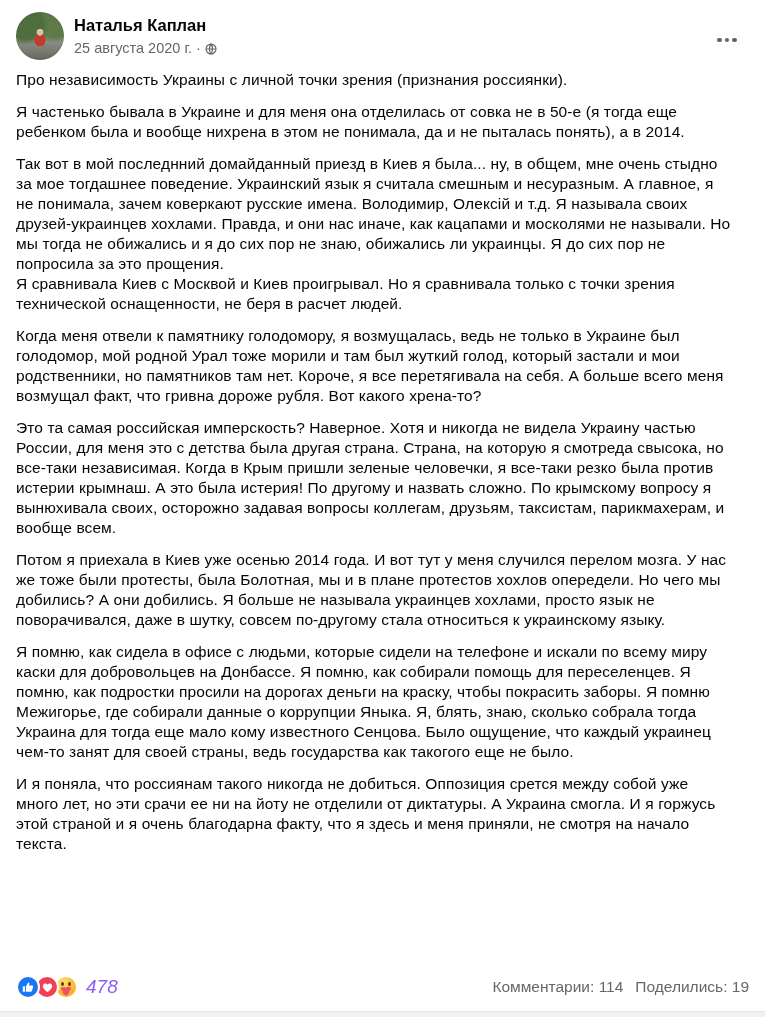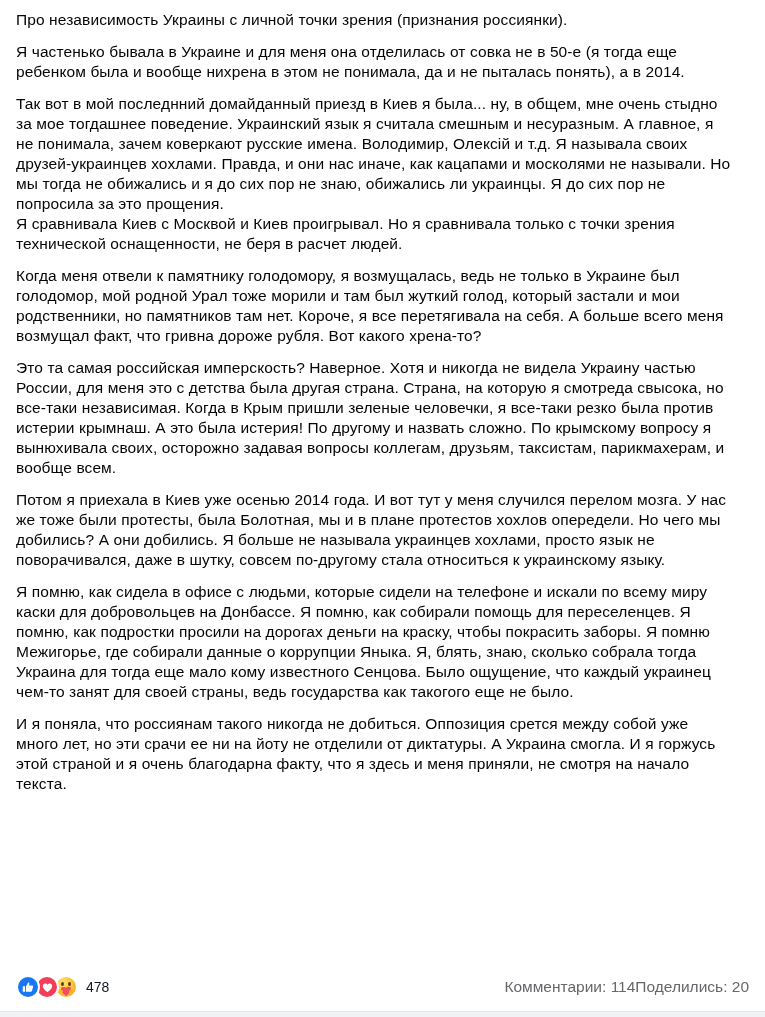--- a/index.html
+++ b/index.html
@@ -95,37 +95,58 @@
   .r-care .heart {
     position: absolute; bottom: 1px; left: 5px; width: 10px; height: 9px;
     background: #ef4f64; transform: rotate(-3deg);
     clip-path: path('M5 9 C5 9 0 5.5 0 2.6 A2.4 2.4 0 0 1 5 1.4 A2.4 2.4 0 0 1 10 2.6 C10 5.5 5 9 5 9 Z');
   }
   .r-care .hand { position: absolute; width: 4px; height: 3px; border-radius: 2px; background: #f7b125; bottom: 4px; }
   .r-care .hand.l { left: 3px; transform: rotate(25deg); }
   .r-care .hand.r { right: 3px; transform: rotate(-25deg); }
 
   .reaction-count {
-    margin-left: 8px; font-size: 14px; color: #0f172a;
+    margin-left: 8px; font-size: 19px; color: #8b5cf6; font-style: italic;
   }
-  .counts-right { display: flex; }
+  .counts-right { display: flex; gap: 12px; }
   .counts-right span {
     font-size: 15.5px; color: #65676b; cursor: pointer;
   }
 
   .bottom-strip {
     flex: 0 0 6px; background: #f0f2f5;
     border-top: 1px solid #e4e6eb;
   }
 </style>
 </head>
 <body>
 
 <div class="card">
 
+  <div class="header">
+    <div class="avatar"></div>
+    <div class="hmeta">
+      <div class="author">Наталья Каплан</div>
+      <div class="subline">
+        <span class="date">25 августа 2020 г.</span>
+        <span class="dot">·</span>
+        <span class="globe">
+          <svg width="12" height="12" viewBox="0 0 16 16" fill="none" stroke="#65676b" stroke-width="1.6">
+            <circle cx="8" cy="8" r="6.6"></circle>
+            <path d="M1.4 8h13.2 M8 1.4c2.6 2.3 2.6 10.9 0 13.2 c-2.6-2.3-2.6-10.9 0-13.2z"></path>
+          </svg>
+        </span>
+      </div>
+    </div>
+    <button class="menu-btn" aria-label="menu">
+      <i></i>
+      <i></i>
+      <i></i>
+    </button>
+  </div>
 
   <div class="body-text">
       <p>Про независимость Украины с личной точки зрения (признания россиянки).</p>
       <p>Я частенько бывала в Украине и для меня она отделилась от совка не в 50-е (я тогда еще ребенком была и вообще нихрена в этом не понимала, да и не пыталась понять), а в 2014.</p>
       <p>Так вот в мой последнний домайданный приезд в Киев я была... ну, в общем, мне очень стыдно за мое тогдашнее поведение. Украинский язык я считала смешным и несуразным. А главное, я не понимала, зачем коверкают русские имена. Володимир, Олексій и т.д. Я называла своих друзей-украинцев хохлами. Правда, и они нас иначе, как кацапами и москолями не называли. Но мы тогда не обижались и я до сих пор не знаю, обижались ли украинцы. Я до сих пор не попросила за это прощения.
 Я сравнивала Киев с Москвой и Киев проигрывал. Но я сравнивала только с точки зрения технической оснащенности, не беря в расчет людей.</p>
       <p>Когда меня отвели к памятнику голодомору, я возмущалась, ведь не только в Украине был голодомор, мой родной Урал тоже морили и там был жуткий голод, который застали и мои родственники, но памятников там нет. Короче, я все перетягивала на себя. А больше всего меня возмущал факт, что гривна дороже рубля. Вот какого хрена-то?</p>
       <p>Это та самая российская имперскость? Наверное. Хотя и никогда не видела Украину частью России, для меня это с детства была другая страна. Страна, на которую я смотреда свысока, но все-таки независимая. Когда в Крым пришли зеленые человечки, я все-таки резко была против истерии крымнаш. А это была истерия! По другому и назвать сложно. По крымскому вопросу я вынюхивала своих, осторожно задавая вопросы коллегам, друзьям, таксистам, парикмахерам, и вообще всем.</p>
       <p>Потом я приехала в Киев уже осенью 2014 года. И вот тут у меня случился перелом мозга. У нас же тоже были протесты, была Болотная, мы и в плане протестов хохлов опередели. Но чего мы добились? А они добились. Я больше не называла украинцев хохлами, просто язык не поворачивался, даже в шутку, совсем по-другому стала относиться к украинскому языку.</p>
       <p>Я помню, как сидела в офисе с людьми, которые сидели на телефоне и искали по всему миру каски для добровольцев на Донбассе. Я помню, как собирали помощь для переселенцев. Я помню, как подростки просили на дорогах деньги на краску, чтобы покрасить заборы. Я помню Межигорье, где собирали данные о коррупции Яныка. Я, блять, знаю, сколько собрала тогда Украина для тогда еще мало кому известного Сенцова. Было ощущение, что каждый украинец чем-то занят для своей страны, ведь государства как такогого еще не было.</p>
@@ -148,18 +169,18 @@
         <span class="eye l"></span>
           <span class="eye r"></span>
         <span class="heart"></span>
         <span class="hand l"></span>
           <span class="hand r"></span>
       </span>
       <span class="reaction-count">478</span>
     </div>
     <div class="counts-right">
       <span>Комментарии: 114</span>
-      <span>Поделились: 20</span>
+      <span>Поделились: 19</span>
     </div>
   </div>
 
   <div class="bottom-strip"></div>
 </div>
 
 </body></html>

